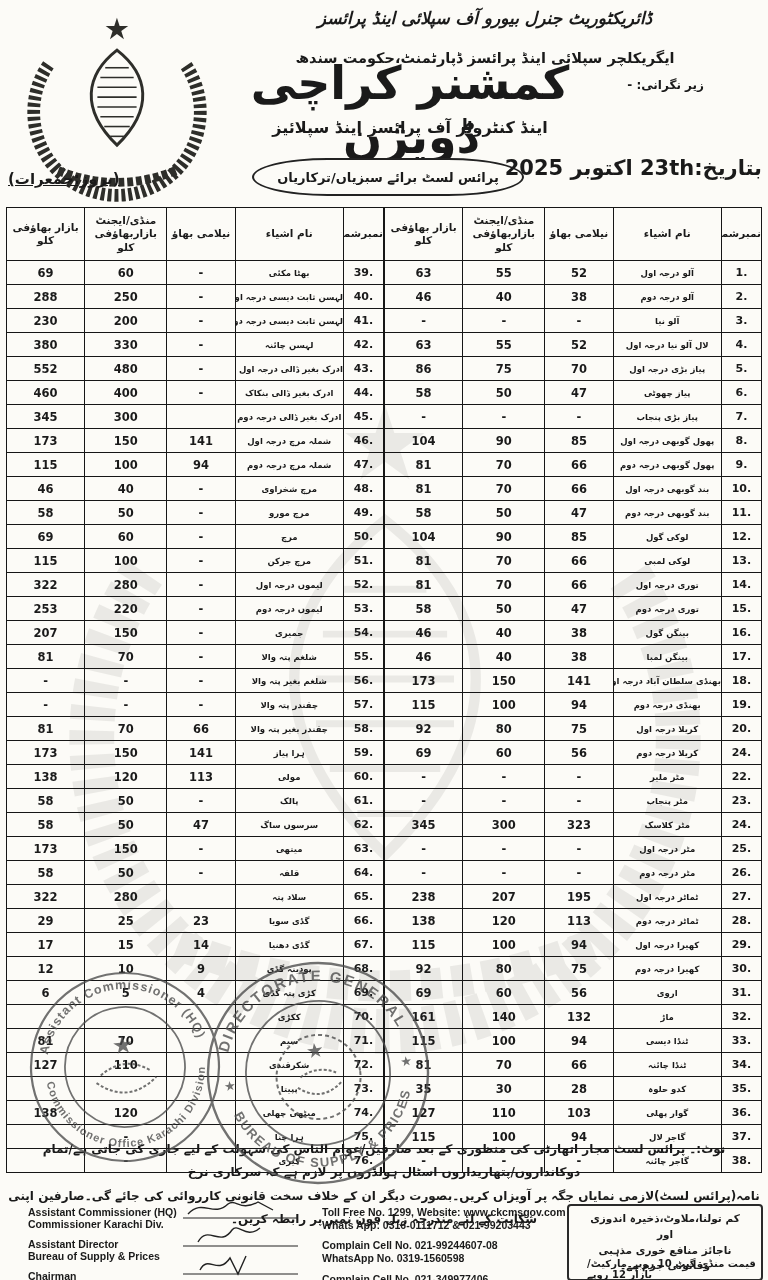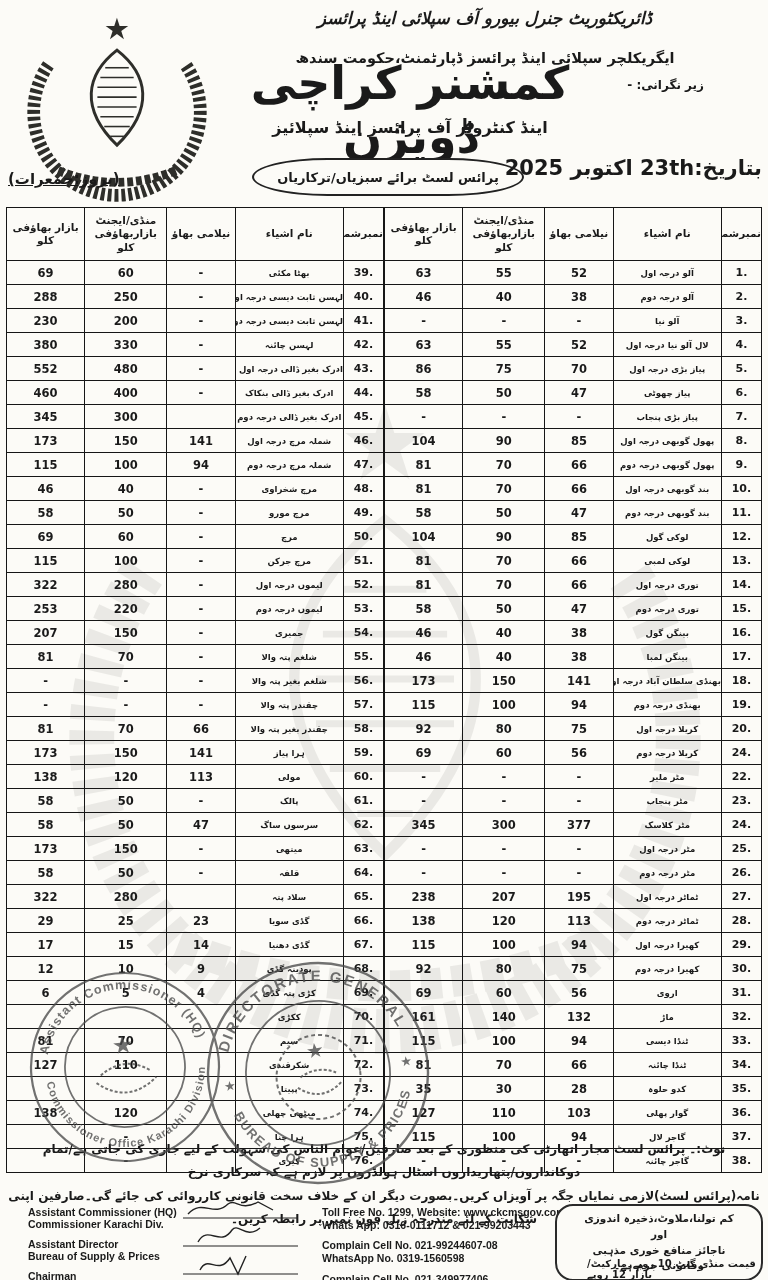--- a/index.html
+++ b/index.html
@@ -32,21 +32,21 @@
   
   #watermark{left:40px;top:300px;width:690px;height:820px;opacity:.10;z-index:0;pointer-events:none;}
   
   #note{left:8px;top:1138px;width:752px;direction:rtl;text-align:center;font-size:12px;font-weight:bold;line-height:1.95;z-index:4;}
   
   #officials{left:28px;top:1206px;width:200px;font-family:"Liberation Sans","DejaVu Sans",sans-serif;font-size:10.5px;font-weight:bold;line-height:1.18;z-index:4;}
   .official{margin-bottom:7px;}
   #signatures{left:128px;top:1196px;width:190px;height:86px;z-index:5;}
   #contacts{left:322px;top:1206px;width:270px;font-family:"Liberation Sans","DejaVu Sans",sans-serif;font-size:10.5px;font-weight:bold;line-height:1.25;z-index:4;}
   .contact-group{margin-bottom:7px;}
-  #warning-box{right:5px;top:1204px;width:158px;border:2px solid #2a2a2a;border-radius:18px;padding:5px 23px;
+  #warning-box{right:5px;top:1204px;width:158px;border:2px solid #2a2a2a;border-radius:4px;padding:5px 17px;
                direction:rtl;text-align:center;font-size:10.5px;font-weight:bold;line-height:1.5;z-index:4;background:#fcfbf7;}
   #price-note{right:5px;top:1258px;width:176px;direction:rtl;text-align:left;font-size:10px;font-weight:bold;z-index:4;}
   
   #stamps{left:0;top:955px;width:520px;height:250px;z-index:6;pointer-events:none;opacity:.78;}
   .stamp-text{font-family:"Liberation Sans","DejaVu Sans",sans-serif;font-weight:bold;fill:#4b4b4b;}
 </style>
 </head>
 <body>
 
 <svg id="watermark" class="abs" viewBox="0 0 200 200">
@@ -554,21 +554,21 @@
         <tr>
           <td>-</td>
           <td>-</td>
           <td>-</td>
           <td class="name-cell" dir="rtl">مٹر پنجاب</td>
           <td class="serial-cell">23.</td>
         </tr>
         <tr>
           <td>345</td>
           <td>300</td>
-          <td>377</td>
+          <td>323</td>
           <td class="name-cell" dir="rtl">مٹر کلاسک</td>
           <td class="serial-cell">24.</td>
         </tr>
         <tr>
           <td>-</td>
           <td>-</td>
           <td>-</td>
           <td class="name-cell" dir="rtl">مٹر درجہ اول</td>
           <td class="serial-cell">25.</td>
         </tr>

